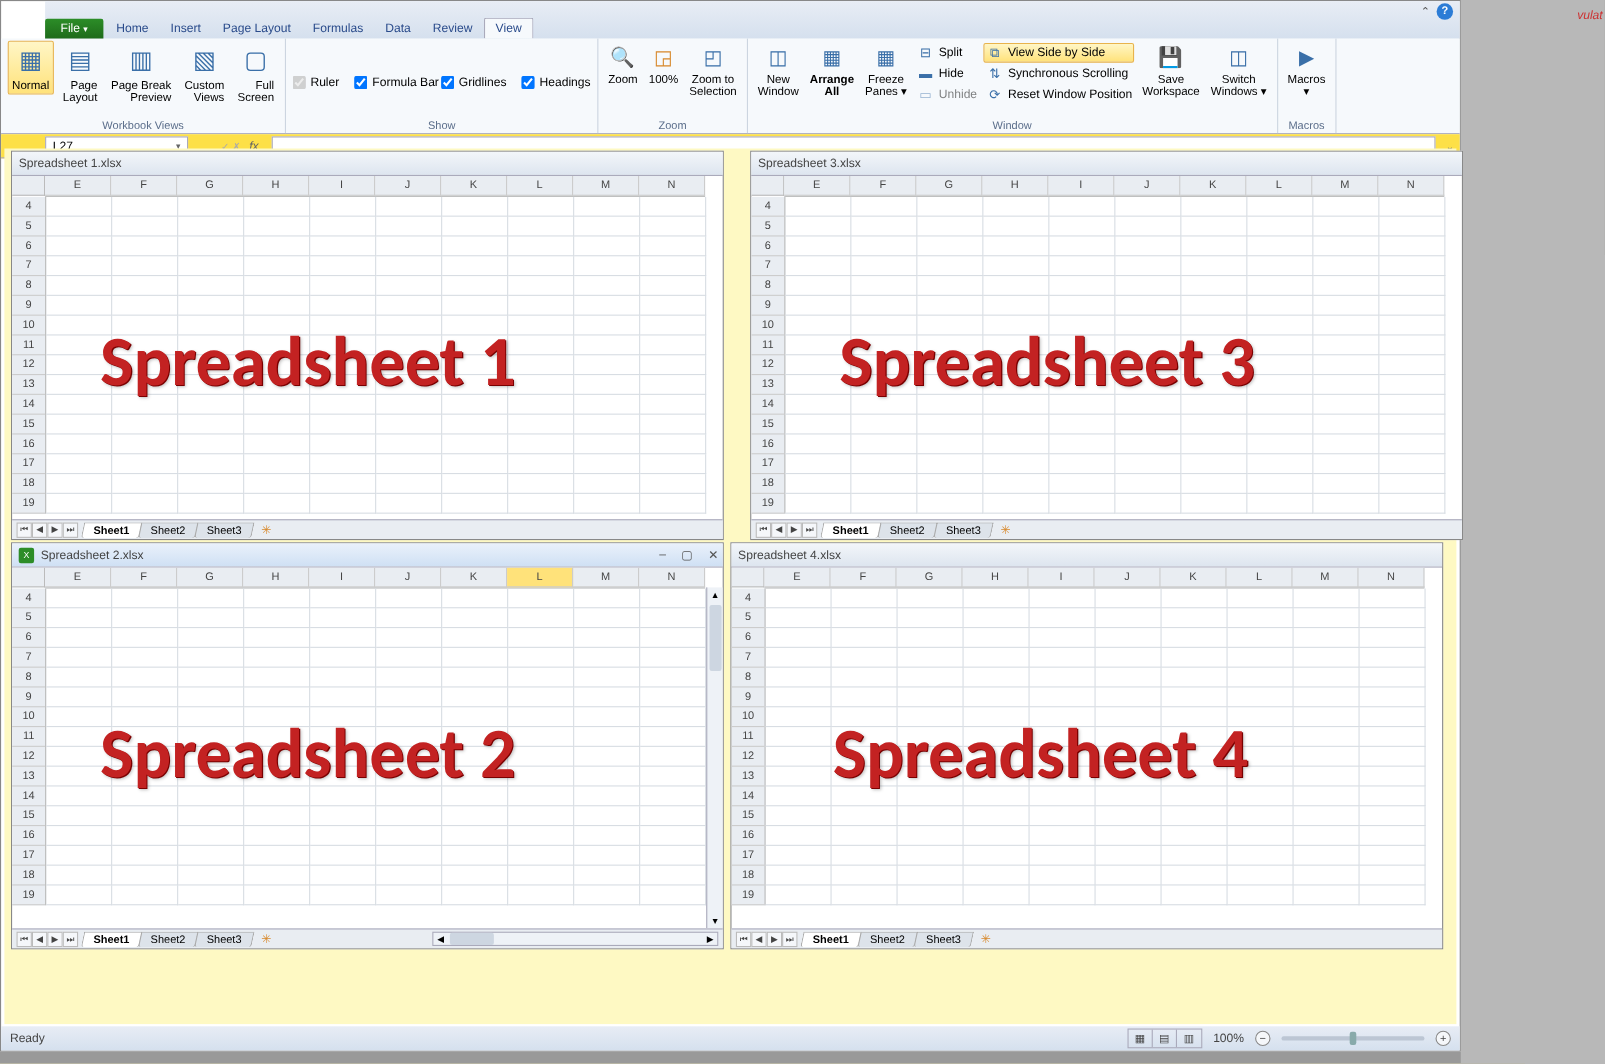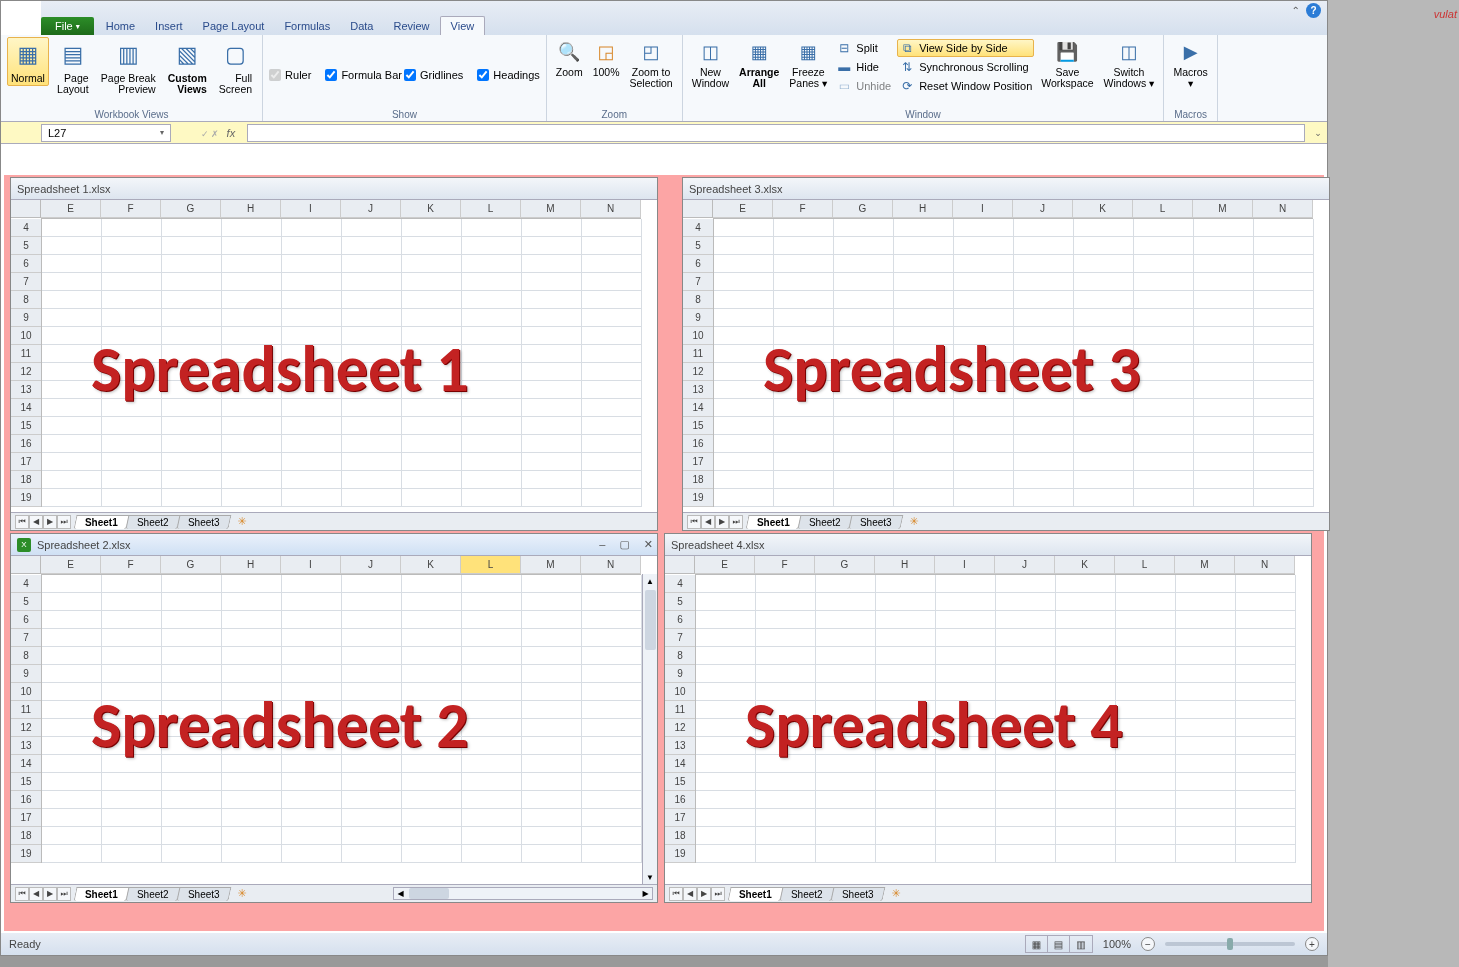--- a/index.html
+++ b/index.html
@@ -34,30 +34,30 @@
 .smallrow.hilite { background:linear-gradient(#fff6c6,#ffe27a); border:1px solid #e8b34c; border-radius:2px; padding:0 1px; }
 .midbtn { display:flex; flex-direction:column; align-items:center; padding:2px 3px; cursor:pointer; }
 .midbtn .ico { width:26px; height:26px; font-size:18px; display:flex; align-items:center; justify-content:center; }
 .midbtn .lbl { font-size:10.5px; line-height:11px; text-align:center; margin-top:2px; }
 
 
 .ico, .sico { color:#3a6fa8; }
 .ico.orange { color:#d88a2e; }
 
 
-.fbar { height:22px; border-bottom:1px solid #aab; display:flex; align-items:center; background:#fef9c3; font-size:11px; }
+.fbar { height:22px; border-bottom:1px solid #aab; display:flex; align-items:center; background:#fde047; font-size:11px; }
 .namebox { width:130px; height:18px; border:1px solid #aab; background:#fff; margin-left:40px; display:flex; align-items:center; padding:0 6px; justify-content:space-between; }
 .namebox .dd { font-size:8px; color:#666; }
 .fxsym { margin:0 12px 0 30px; color:#666; font-style:italic; font-size:11px; position:relative; }
 .fxsym::before { content:"✓ ✗"; font-size:9px; color:#aaa; margin-right:8px; font-style:normal; }
 .fxinput { flex:1; height:18px; border:1px solid #aab; background:#fff; margin-right:4px; }
 .fxexp { width:18px; font-size:9px; color:#666; text-align:center; cursor:pointer; }
 
 
-.workspace { position:absolute; left:3px; top:134px; right:3px; bottom:24px; background:#fca5a5;margin-top:40px; }
+.workspace { position:absolute; left:3px; top:134px; right:3px; bottom:24px; background:#fef9c3; }
 .childwin { position:absolute; border:1px solid #888; background:#fff; display:flex; flex-direction:column; }
 .childwin.w1 { left:6px; top:2px; width:648px; height:354px; }
 .childwin.w3 { left:678px; top:2px; width:648px; height:354px; }
 .childwin.w2 { left:6px; top:358px; width:648px; height:370px; }
 .childwin.w4 { left:660px; top:358px; width:648px; height:370px; }
 .childwin .titlebar { height:22px; background:linear-gradient(#f3f6fa,#dde5ef); display:flex; align-items:center; padding:0 6px; font-size:11px; color:#444; border-bottom:1px solid #aab; position:relative; }
 .childwin.active .titlebar { background:linear-gradient(#eaf1fb,#cfe0f4); }
 .titlebar .xlico { width:14px; height:14px; margin-right:6px; background:#2c8d28; border-radius:2px; font-size:8px; color:#fff; display:flex; align-items:center; justify-content:center; }
 .titlebar .winbtns { position:absolute; right:4px; display:flex; gap:14px; font-size:11px; color:#555; }
 .titlebar .winbtns span { cursor:pointer; }
@@ -145,21 +145,21 @@
           <div class="lbl" style="white-space:pre;">Page
 Layout</div>
         </div>
         <div class="bigbtn">
           <div class="ico">▥</div>
           <div class="lbl" style="white-space:pre;">Page Break
 Preview</div>
         </div>
         <div class="bigbtn">
           <div class="ico">▧</div>
-          <div class="lbl" style="white-space:pre;font-weight:bold;">Custom
+          <div class="lbl" style="white-space:pre;">Custom
 Views</div>
         </div>
         <div class="bigbtn">
           <div class="ico">▢</div>
           <div class="lbl" style="white-space:pre;">Full
 Screen</div>
         </div>
       </div>
       <div class="group-label">Workbook Views</div>
     </div>
@@ -1297,21 +1297,21 @@
                   <div class="c"></div>
                   <div class="c"></div>
                   <div class="c"></div>
                   <div class="c"></div>
                   <div class="c"></div>
                   <div class="c"></div>
                 </div>
               </div>
             </div>
           </div>
-          <div class="overlay-text" style="left: 80px; top: 130px;">Spreadsheet 4</div>
+          <div class="overlay-text" style="left: 92px; top: 130px;">Spreadsheet 4</div>
         </div>
         <div class="sheetbar">
           <div class="nav">
             <span>⏮</span>
             <span>◀</span>
             <span>▶</span>
             <span>⏭</span>
           </div>
           <div class="tabss">
             <div class="stab active"><span>Sheet1</span></div>

